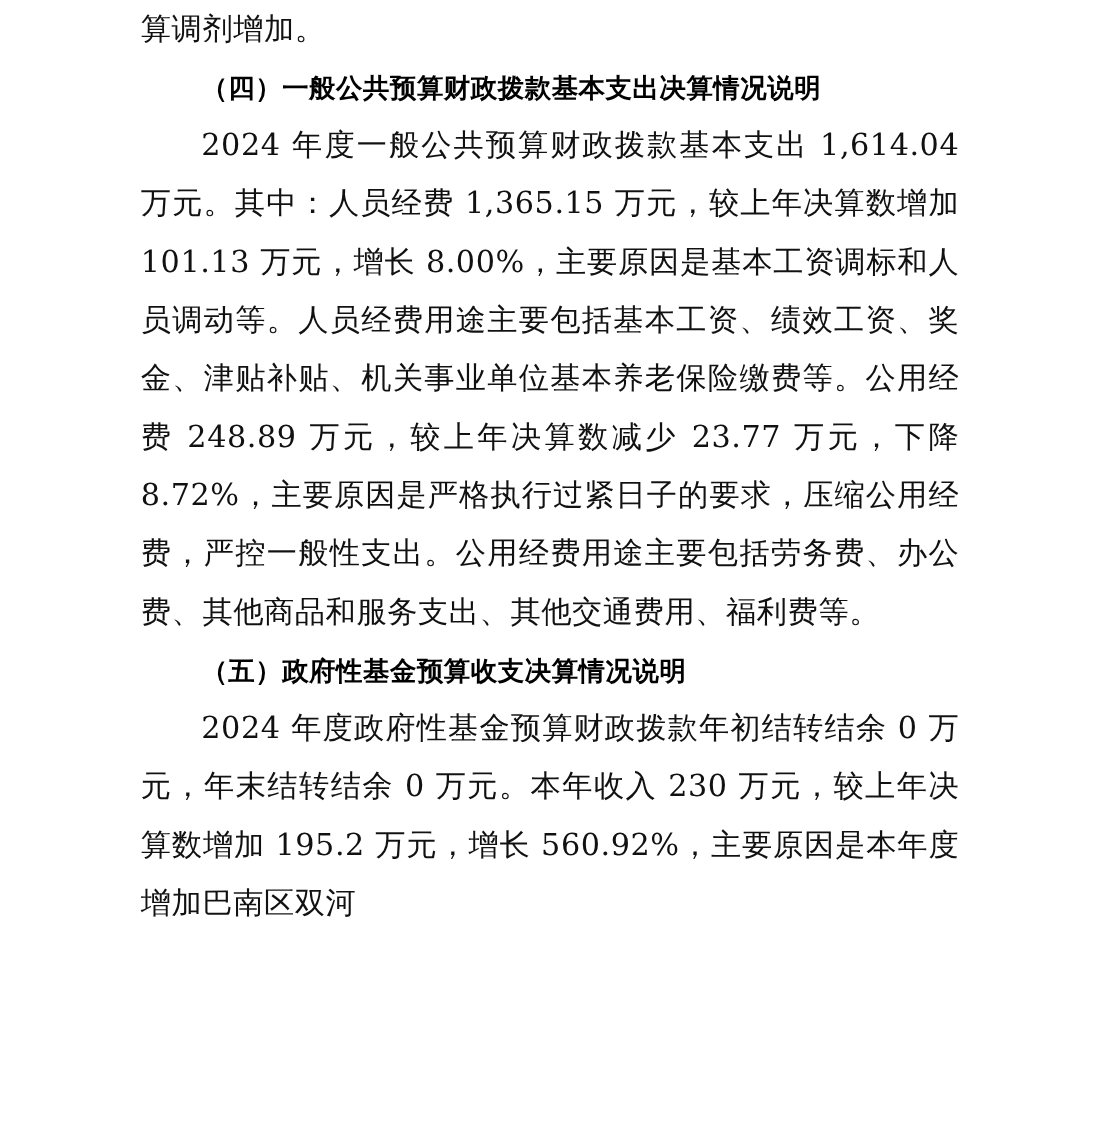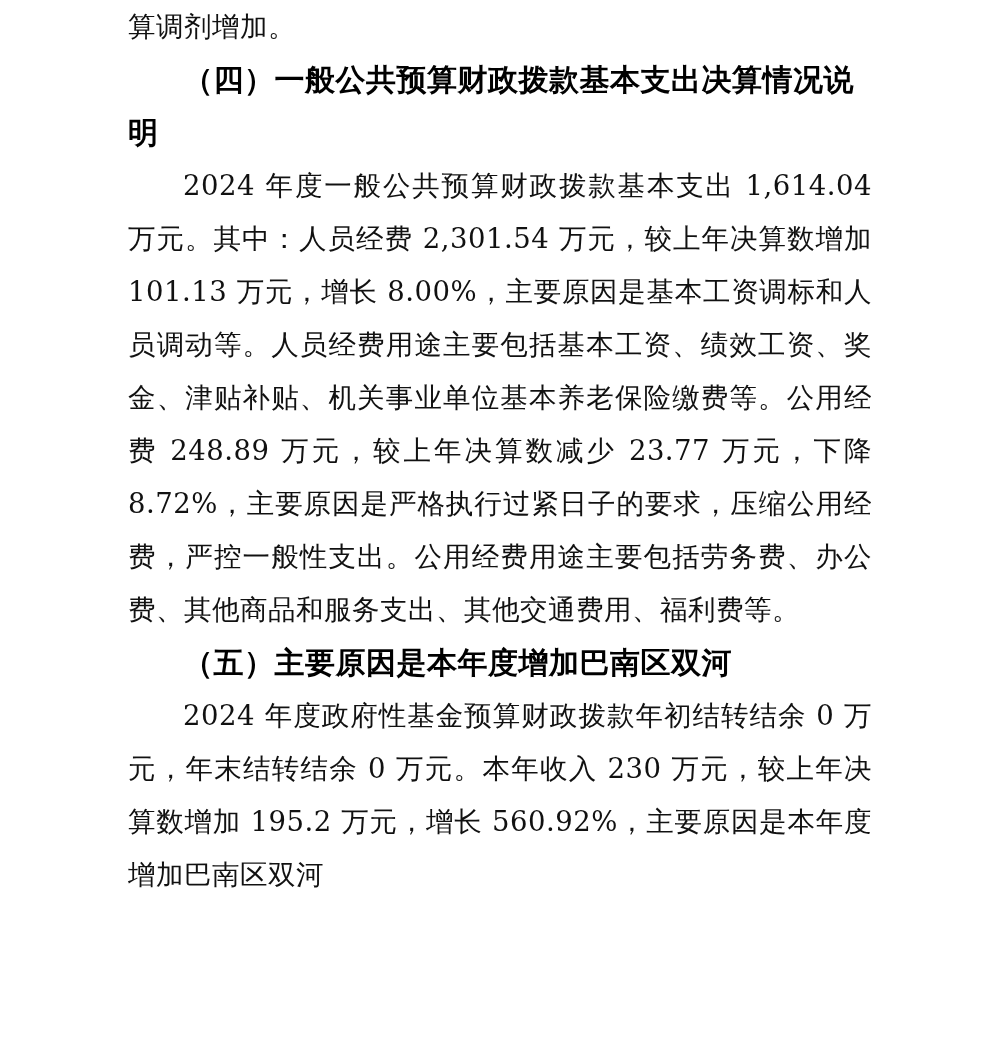--- a/index.html
+++ b/index.html
@@ -29,21 +29,21 @@
     text-justify: inter-ideograph;
     letter-spacing: 0.5px;
     font-weight: 400;
     color: #111111;
   }
   p.para.indent {
     text-indent: 55px;
   }
   p.heading {
     margin: 0;
-    font-size: 30px;
+    font-size: 24px;
     line-height: 53px;
     font-weight: 700;
     text-indent: 55px;
     letter-spacing: 0.5px;
     color: #000000;
   }
   
   .continuation {
     margin-top: -8px;
   }
@@ -53,20 +53,20 @@
 
 <div class="page">
   <div class="doc">
 
     <p class="para continuation">算调剂增加。</p>
 
 
 
     <p class="heading">（四）一般公共预算财政拨款基本支出决算情况说明</p>
 
-    <p class="para indent">2024 年度一般公共预算财政拨款基本支出 1,614.04 万元。其中：人员经费 2,301.54 万元，较上年决算数增加 101.13 万元，增长 8.00%，主要原因是基本工资调标和人员调动等。人员经费用途主要包括基本工资、绩效工资、奖金、津贴补贴、机关事业单位基本养老保险缴费等。公用经费 248.89 万元，较上年决算数减少 23.77 万元，下降 8.72%，主要原因是严格执行过紧日子的要求，压缩公用经费，严控一般性支出。公用经费用途主要包括劳务费、办公费、其他商品和服务支出、其他交通费用、福利费等。</p>
+    <p class="para indent">2024 年度一般公共预算财政拨款基本支出 1,614.04 万元。其中：人员经费 1,365.15 万元，较上年决算数增加 101.13 万元，增长 8.00%，主要原因是基本工资调标和人员调动等。人员经费用途主要包括基本工资、绩效工资、奖金、津贴补贴、机关事业单位基本养老保险缴费等。公用经费 248.89 万元，较上年决算数减少 23.77 万元，下降 8.72%，主要原因是严格执行过紧日子的要求，压缩公用经费，严控一般性支出。公用经费用途主要包括劳务费、办公费、其他商品和服务支出、其他交通费用、福利费等。</p>
 
-    <p class="heading">（五）主要原因是本年度增加巴南区双河</p>
+    <p class="heading">（五）政府性基金预算收支决算情况说明</p>
 
     <p class="para indent">2024 年度政府性基金预算财政拨款年初结转结余 0 万元，年末结转结余 0 万元。本年收入 230 万元，较上年决算数增加 195.2 万元，增长 560.92%，主要原因是本年度增加巴南区双河</p>
 
   </div>
 </div>
 
 </body></html>

